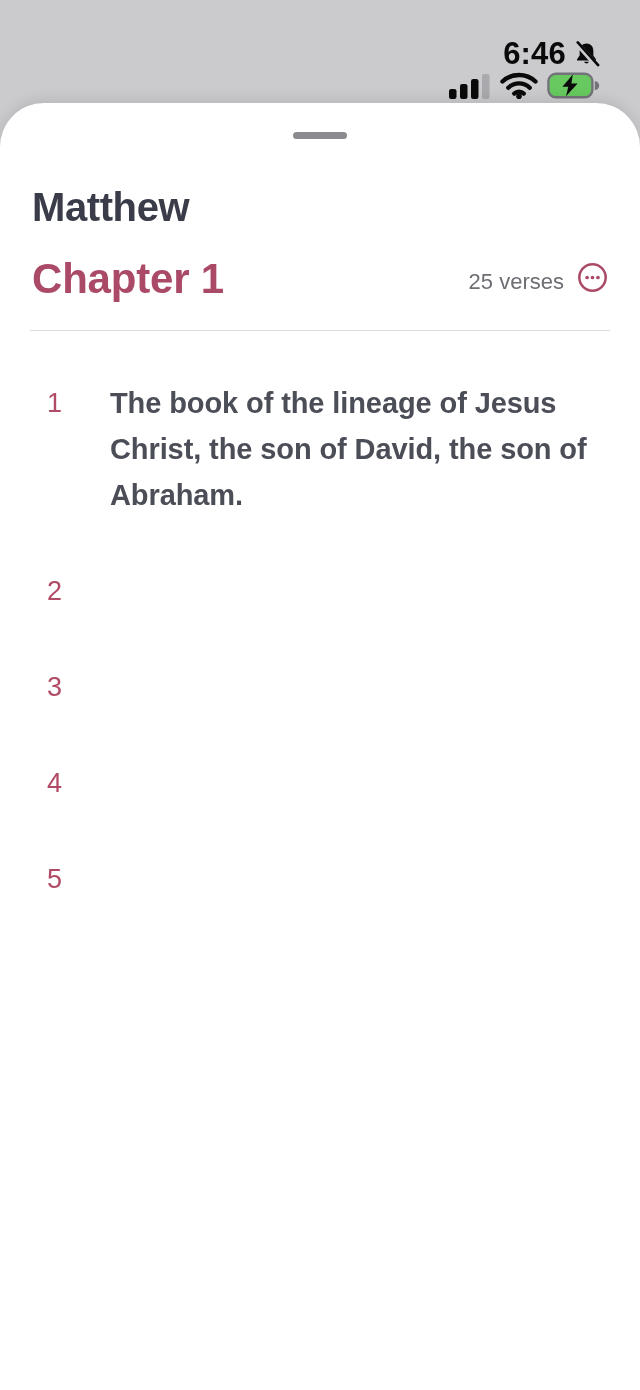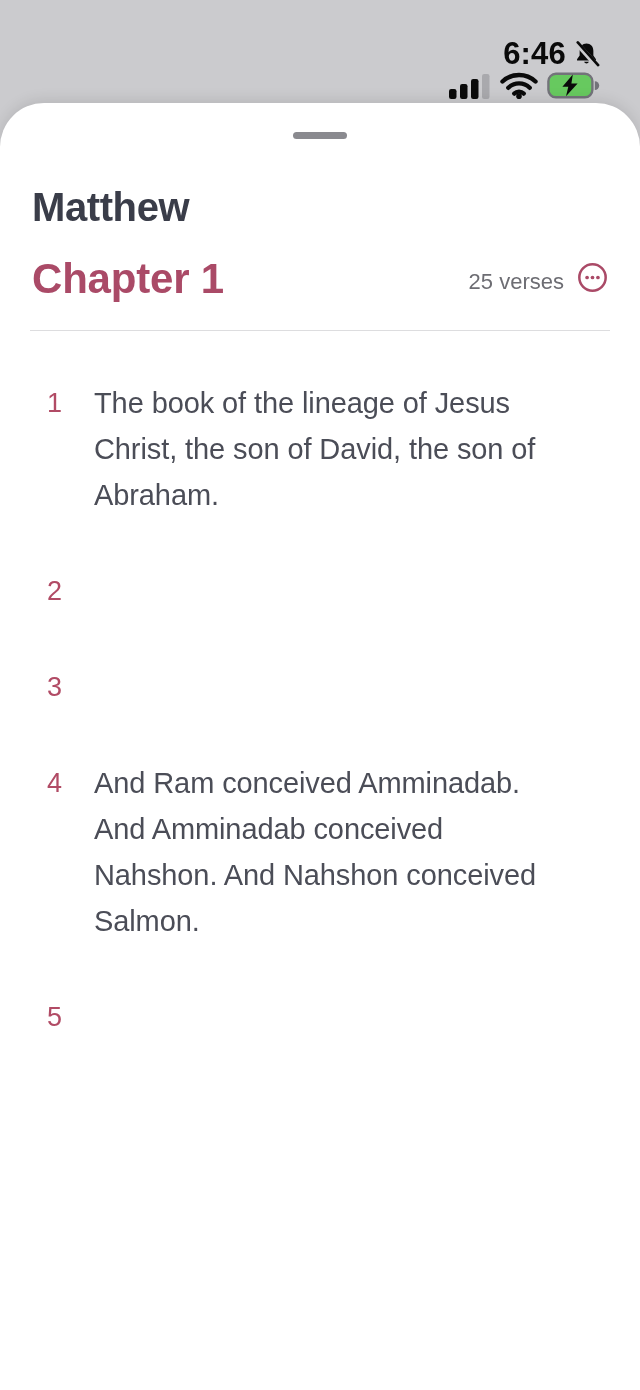--- a/index.html
+++ b/index.html
@@ -84,27 +84,28 @@
   }
   .vnum {
     flex: none;
     width: 30px;
     text-align: right;
     font-size: 27px;
     line-height: 46px;
     color: #b14b65;
   }
   .vtext {
-    margin: 0 0 0 32px;
+    margin: 0 0 0 48px;
     font-size: 29px;
     line-height: 46px;
     letter-spacing: -0.1px;
     color: #4b4d57;
     white-space: pre-line;
     max-width: 508px;
+    font-weight: bold;
   }
 </style>
 </head>
 <body>
 
 <div class="screen">
 
   <div class="statusbar">
     <div class="sb-left">
       <span class="sb-time">6:46</span>
@@ -180,24 +181,20 @@
       <div class="verse-row">
         <span class="vnum">2</span>
       </div>
 
       <div class="verse-row">
         <span class="vnum">3</span>
       </div>
 
       <div class="verse-row">
         <span class="vnum">4</span>
-        <p class="vtext">And Ram conceived Amminadab.
-And Amminadab conceived
-Nahshon. And Nahshon conceived
-Salmon.</p>
       </div>
 
       <div class="verse-row">
         <span class="vnum">5</span>
       </div>
 
     </div>
   </div>
 </div>
 

